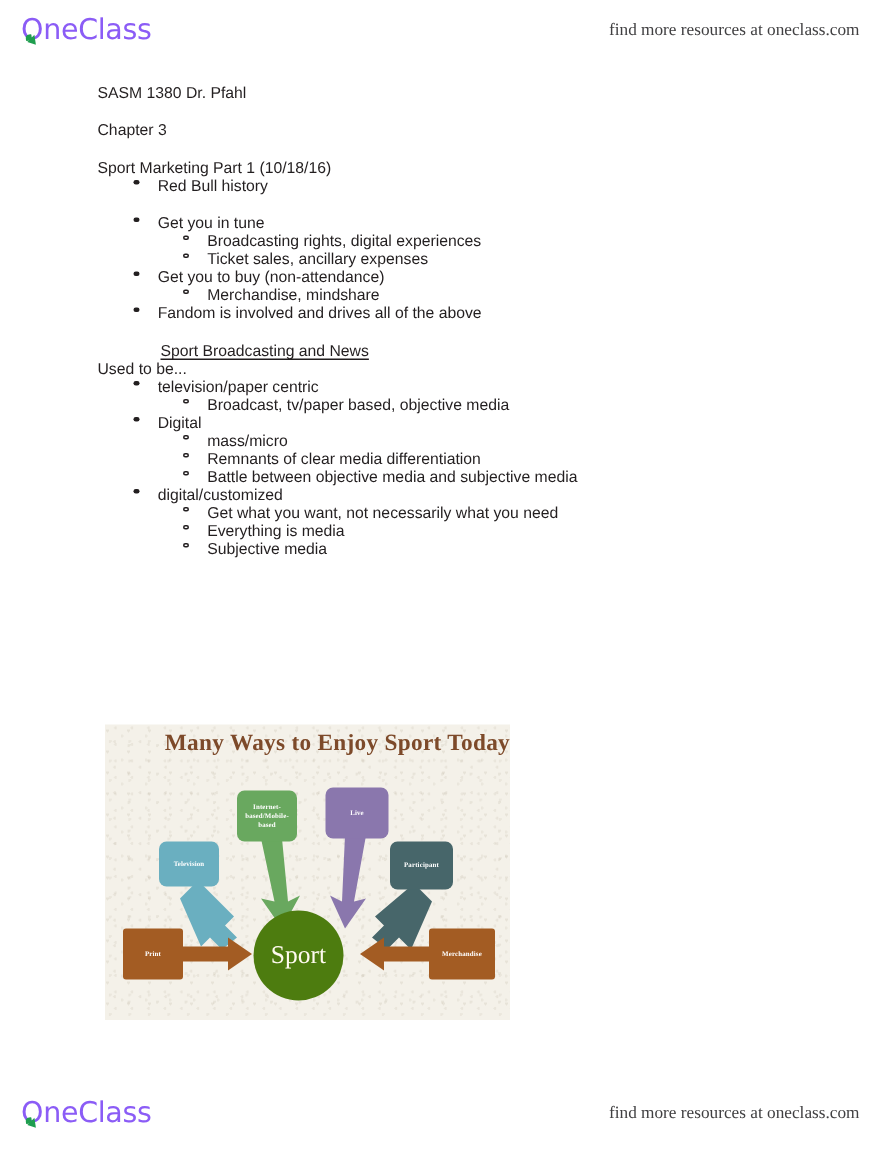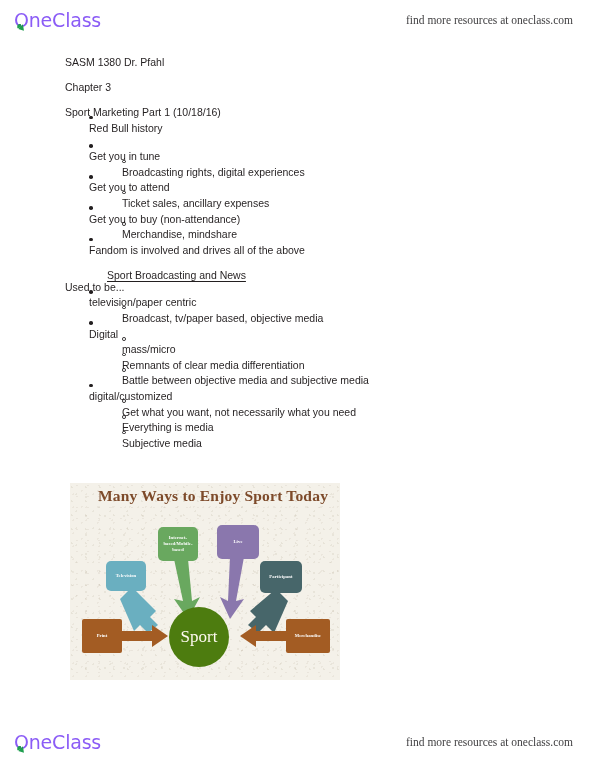--- a/index.html
+++ b/index.html
@@ -95,22 +95,21 @@
 
   .heading-underline {
     margin-left: 107px;
     text-decoration: underline;
     text-underline-offset: 1.5px;
   }
 
   
   .bullet-row {
     display: flex;
-    align-items: flex-start;
-    flex-direction: column;
+    align-items: center;
   }
   .b1 { margin-left: 89px; }
   .b2 { margin-left: 122px; }
 
   .dot-filled {
     flex: 0 0 auto;
     width: 3.6px;
     height: 3.6px;
     border-radius: 50%;
     background: #231f20;
@@ -155,28 +154,27 @@
       radial-gradient(circle at 26% 86%, rgba(180,170,150,.15) 0 1px, transparent 1px),
       radial-gradient(circle at 72% 48%, rgba(180,170,150,.15) 0 1px, transparent 1px);
     background-size: 14px 14px, 17px 17px, 11px 11px, 19px 19px, 13px 13px, 16px 16px;
     pointer-events: none;
   }
   .fig-title {
     position: absolute;
     top: 4px;
     left: 0;
     width: 270px;
-    text-align: left;
+    text-align: right;
     font-family: "Liberation Serif", serif;
     font-size: 15.5px;
     font-weight: 700;
     color: #7d4a2a;
     letter-spacing: 0.2px;
     z-index: 4;
-    padding-left: 28px;
   }
 
   .node {
     position: absolute;
     border-radius: 5px;
     display: flex;
     align-items: center;
     justify-content: center;
     text-align: center;
     color: #ffffff;
@@ -254,24 +252,20 @@
 
   <div class="bullet-row b1">
     <span class="dot-filled"></span>
     <span class="line t" data-bind="document.section_one.items.0.text">Get you in tune</span>
   </div>
   <div class="bullet-row b2">
     <span class="dot-hollow"></span>
     <span class="line t" data-bind="document.section_one.items.0.sub.0">Broadcasting rights, digital experiences</span>
   </div>
 
-  <div class="bullet-row b1">
-    <span class="dot-filled"></span>
-    <span class="line t" data-bind="document.section_one.items.1.text">Get you to attend</span>
-  </div>
   <div class="bullet-row b2">
     <span class="dot-hollow"></span>
     <span class="line t" data-bind="document.section_one.items.1.sub.0">Ticket sales, ancillary expenses</span>
   </div>
 
   <div class="bullet-row b1">
     <span class="dot-filled"></span>
     <span class="line t" data-bind="document.section_one.items.2.text">Get you to buy (non-attendance)</span>
   </div>
   <div class="bullet-row b2">

